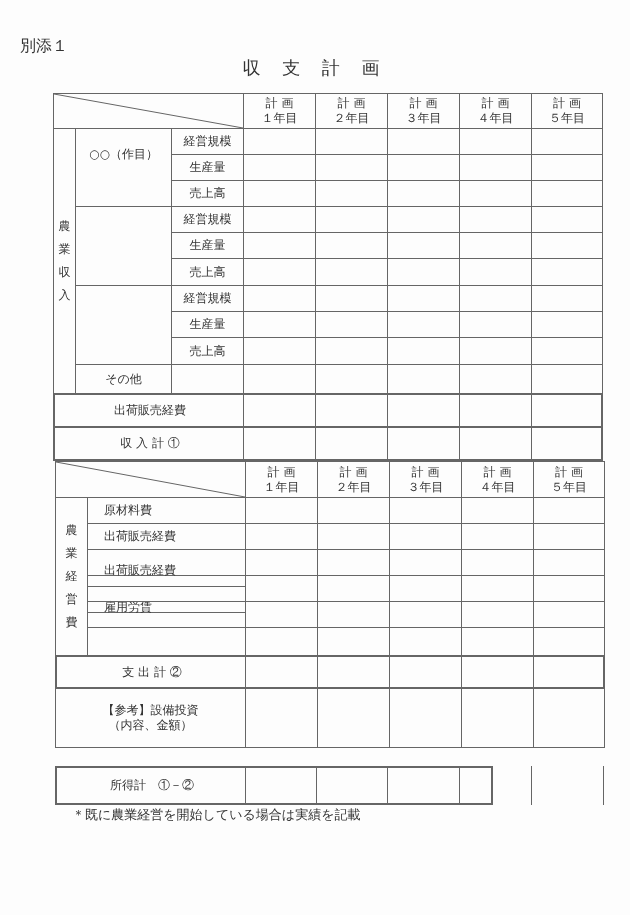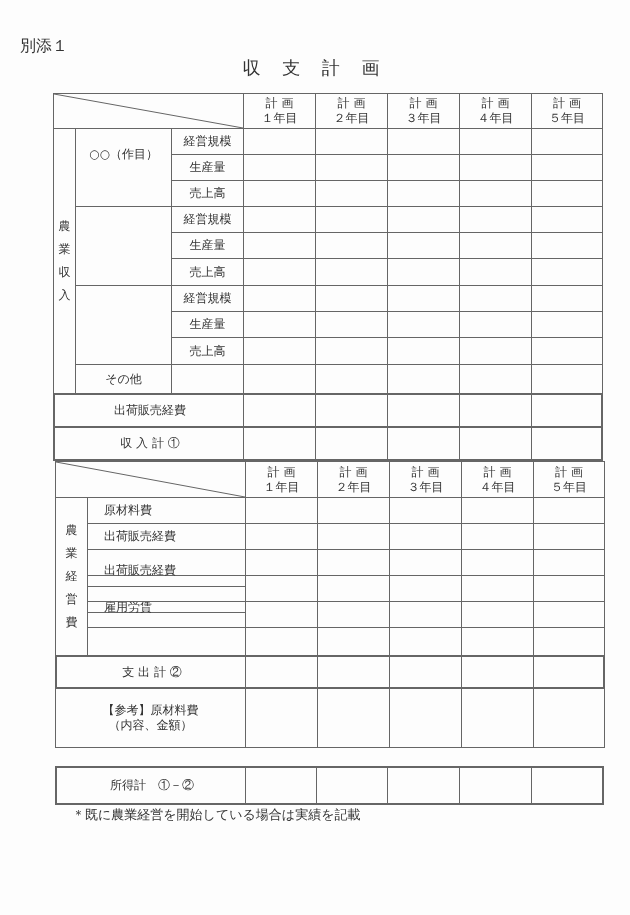--- a/index.html
+++ b/index.html
@@ -221,39 +221,39 @@
       <div class="cell" style="left: 317px; top: 627px; width: 73px; height: 29px;"></div>
       <div class="cell" style="left: 389px; top: 627px; width: 73px; height: 29px;"></div>
       <div class="cell" style="left: 461px; top: 627px; width: 73px; height: 29px;"></div>
       <div class="cell" style="left: 533px; top: 627px; width: 72px; height: 29px;"></div>
     </div>
 
   <div class="box thick" style="left:55px;top:655px;width:550px;height:34px;justify-content:flex-start;">
     <span style="width:190px;text-align:center;display:block;">支 出 計 ②</span>
   </div>
   <div class="box hdr" style="left:55px;top:688px;width:191px;height:60px;">
-    <span>【参考】原材料費</span>
+    <span>【参考】設備投資</span>
     <span>（内容、金額）</span>
   </div>
   <div id="grid2b">
       <div class="cell" style="left: 245px; top: 655px; width: 73px; height: 34px; border-top: none;"></div>
       <div class="cell" style="left: 317px; top: 655px; width: 73px; height: 34px; border-top: none;"></div>
       <div class="cell" style="left: 389px; top: 655px; width: 73px; height: 34px; border-top: none;"></div>
       <div class="cell" style="left: 461px; top: 655px; width: 73px; height: 34px; border-top: none;"></div>
       <div class="cell" style="left: 533px; top: 655px; width: 72px; height: 34px; border-top: none;"></div>
       <div class="cell" style="left: 245px; top: 688px; width: 73px; height: 60px; border-top: none;"></div>
       <div class="cell" style="left: 317px; top: 688px; width: 73px; height: 60px; border-top: none;"></div>
       <div class="cell" style="left: 389px; top: 688px; width: 73px; height: 60px; border-top: none;"></div>
       <div class="cell" style="left: 461px; top: 688px; width: 73px; height: 60px; border-top: none;"></div>
       <div class="cell" style="left: 533px; top: 688px; width: 72px; height: 60px; border-top: none;"></div>
     </div>
 </div>
 
 <div>
-  <div class="box thick" style="left:55px;top:766px;width:549px;height:39px;justify-content:flex-start;">
+  <div class="box thick" style="left:55px;top:766px;width:438px;height:39px;justify-content:flex-start;">
     <span style="width:190px;text-align:center;display:block;">所得計　①－②</span>
   </div>
   <div id="grid3">
       <div class="cell" style="left: 245px; top: 766px; width: 72px; height: 39px; border-top: none; border-bottom: none;"></div>
       <div class="cell" style="left: 316px; top: 766px; width: 72px; height: 39px; border-top: none; border-bottom: none;"></div>
       <div class="cell" style="left: 387px; top: 766px; width: 73px; height: 39px; border-top: none; border-bottom: none;"></div>
       <div class="cell" style="left: 459px; top: 766px; width: 73px; height: 39px; border-top: none; border-bottom: none;"></div>
       <div class="cell" style="left: 531px; top: 766px; width: 73px; height: 39px; border-top: none; border-bottom: none;"></div>
     </div>
 </div>

